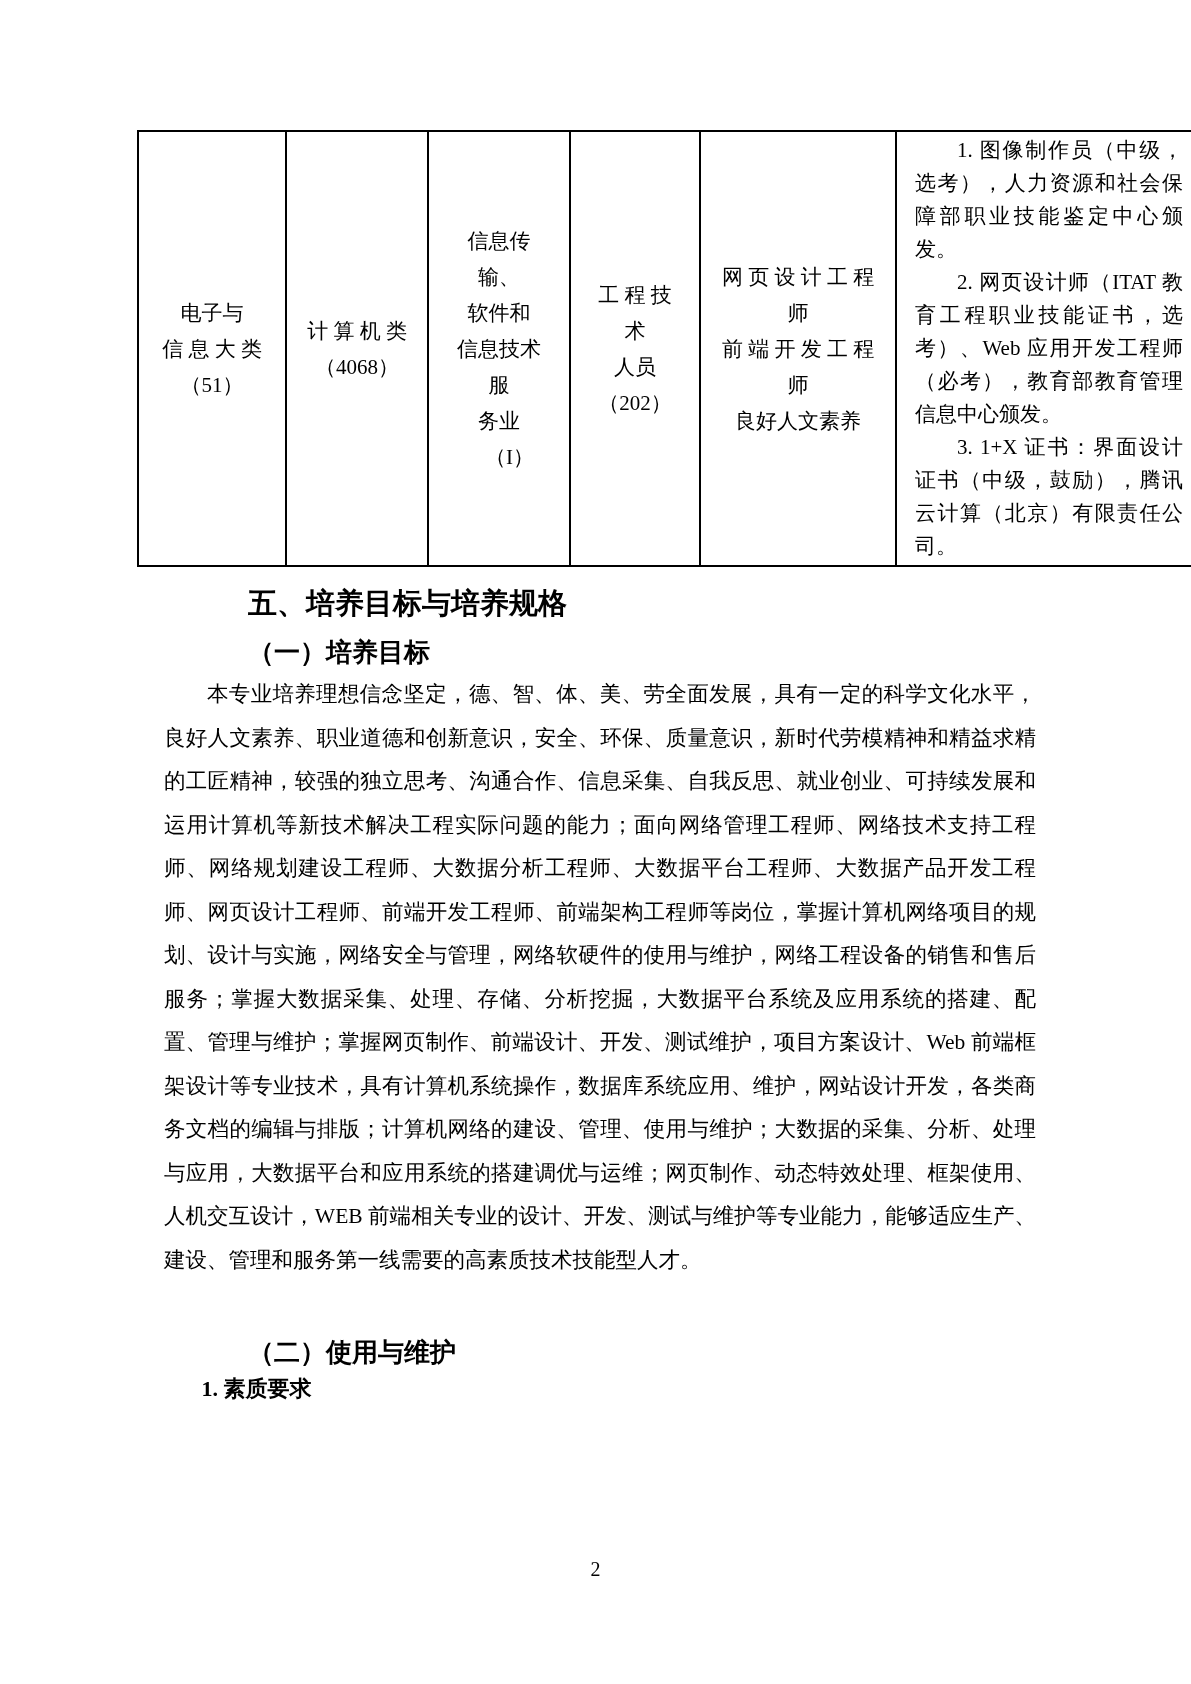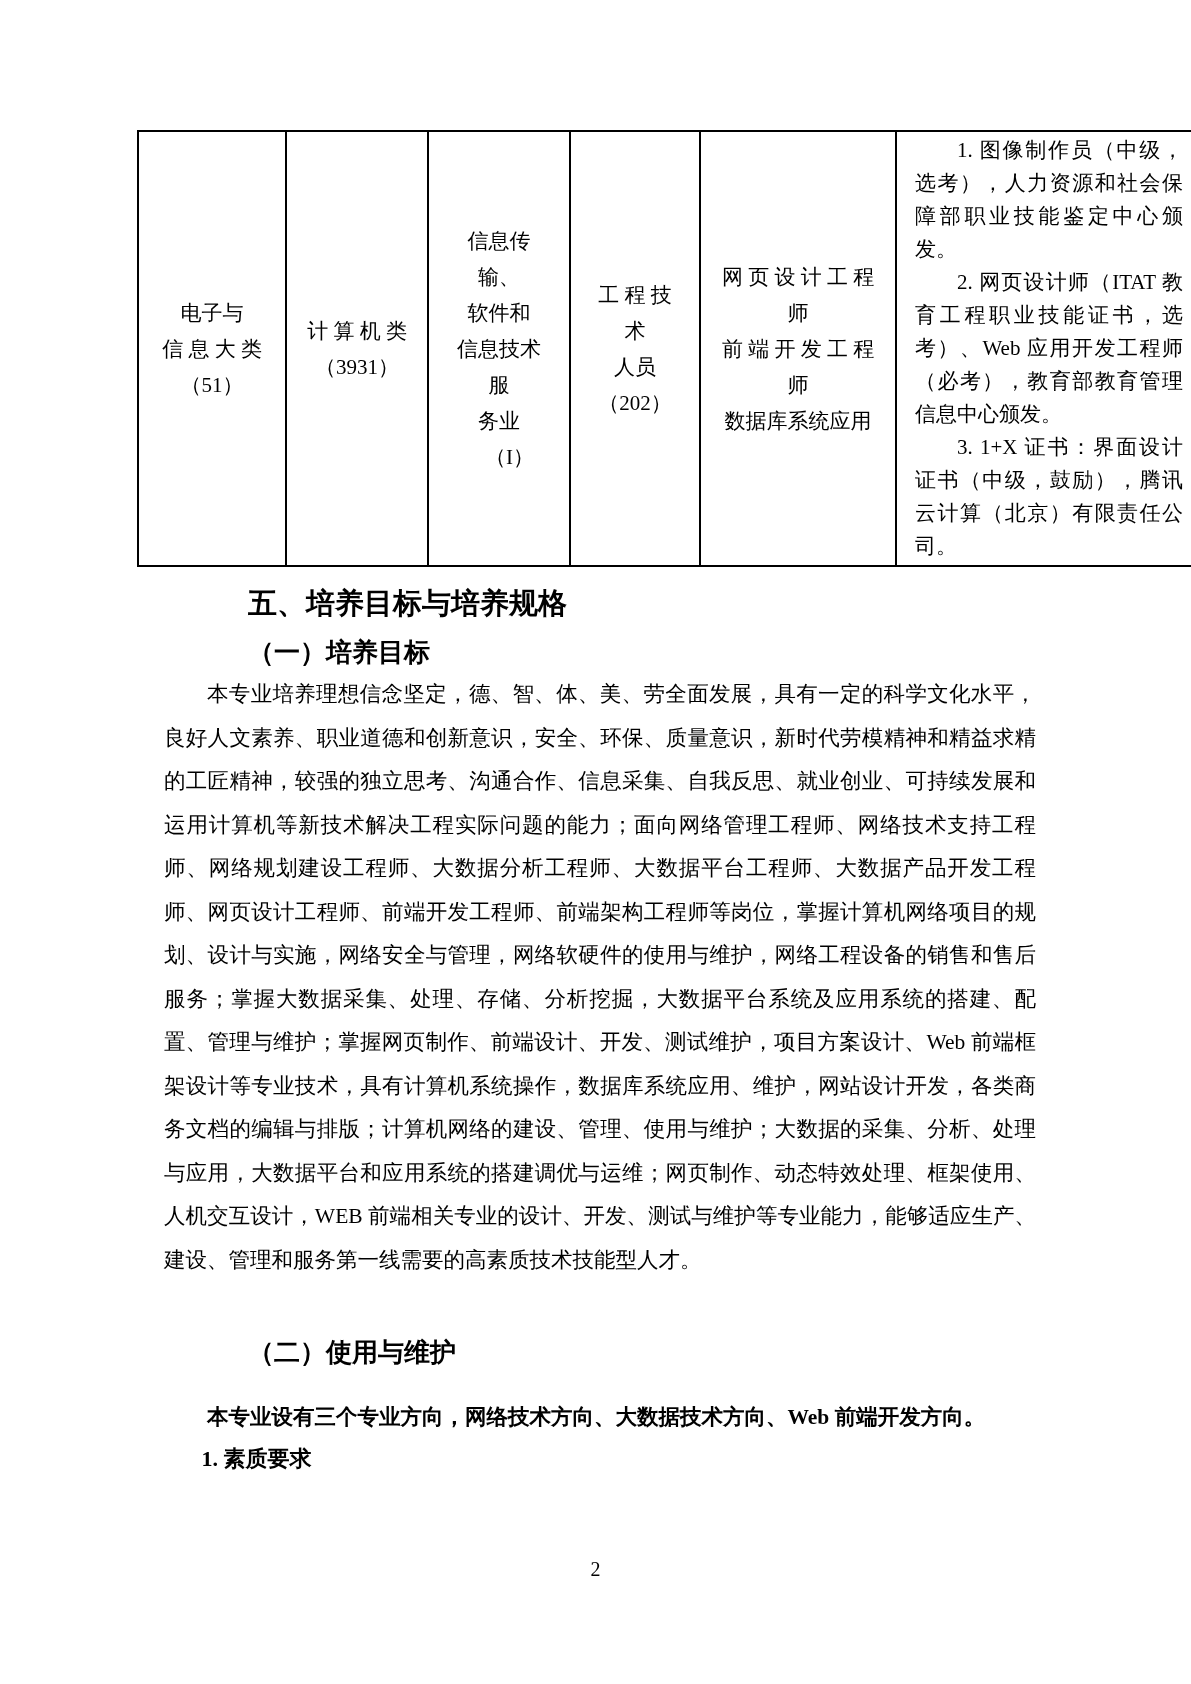--- a/index.html
+++ b/index.html
@@ -95,51 +95,50 @@
   <table class="info-table">
     <tbody>
         <tr class="row-spacer">
       <td class="col-1">
         <div class="cell-text">电子与
 信 息 大 类
 （51）</div>
       </td>
       <td class="col-2">
         <div class="cell-text">计 算 机 类
-（3931）</div>
+（4068）</div>
       </td>
       <td class="col-3">
         <div class="cell-text">信息传输、
 软件和
 信息技术服
 务业
 　（I）</div>
       </td>
       <td class="col-4">
         <div class="cell-text">工 程 技 术
 人员（202）</div>
       </td>
       <td class="col-5">
         <div class="cell-text">网 页 设 计 工 程 师
 前 端 开 发 工 程 师
-数据库系统应用</div>
+良好人文素养</div>
       </td>
       <td class="col-6">
         <p>1. 图像制作员（中级，选考），人力资源和社会保障部职业技能鉴定中心颁发。</p>
         <p>2. 网页设计师（ITAT 教育工程职业技能证书，选考）、Web 应用开发工程师（必考），教育部教育管理信息中心颁发。</p>
         <p>3. 1+X 证书：界面设计证书（中级，鼓励），腾讯云计算（北京）有限责任公司。</p>
       </td>
     </tr>
   </tbody>
     </table>
 
   <div class="content">
     <h1 class="heading-main">五、培养目标与培养规格</h1>
     <h2 class="heading-sub">（一）培养目标</h2>
     <p class="body-para">本专业培养理想信念坚定，德、智、体、美、劳全面发展，具有一定的科学文化水平，良好人文素养、职业道德和创新意识，安全、环保、质量意识，新时代劳模精神和精益求精的工匠精神，较强的独立思考、沟通合作、信息采集、自我反思、就业创业、可持续发展和运用计算机等新技术解决工程实际问题的能力；面向网络管理工程师、网络技术支持工程师、网络规划建设工程师、大数据分析工程师、大数据平台工程师、大数据产品开发工程师、网页设计工程师、前端开发工程师、前端架构工程师等岗位，掌握计算机网络项目的规划、设计与实施，网络安全与管理，网络软硬件的使用与维护，网络工程设备的销售和售后服务；掌握大数据采集、处理、存储、分析挖掘，大数据平台系统及应用系统的搭建、配置、管理与维护；掌握网页制作、前端设计、开发、测试维护，项目方案设计、Web 前端框架设计等专业技术，具有计算机系统操作，数据库系统应用、维护，网站设计开发，各类商务文档的编辑与排版；计算机网络的建设、管理、使用与维护；大数据的采集、分析、处理与应用，大数据平台和应用系统的搭建调优与运维；网页制作、动态特效处理、框架使用、人机交互设计，WEB 前端相关专业的设计、开发、测试与维护等专业能力，能够适应生产、建设、管理和服务第一线需要的高素质技术技能型人才。</p>
     <h2 class="heading-sub second">（二）使用与维护</h2>
-    <p class="body-para bold">本专业设有三个专业方向，网络技术方向、大数据技术方向、Web 前端开发方向。</p>
     <h3 class="quality-heading">1. 素质要求</h3>
   </div>
 
   <div class="page-number">2</div>
 
 </div>
 
 </body></html>

